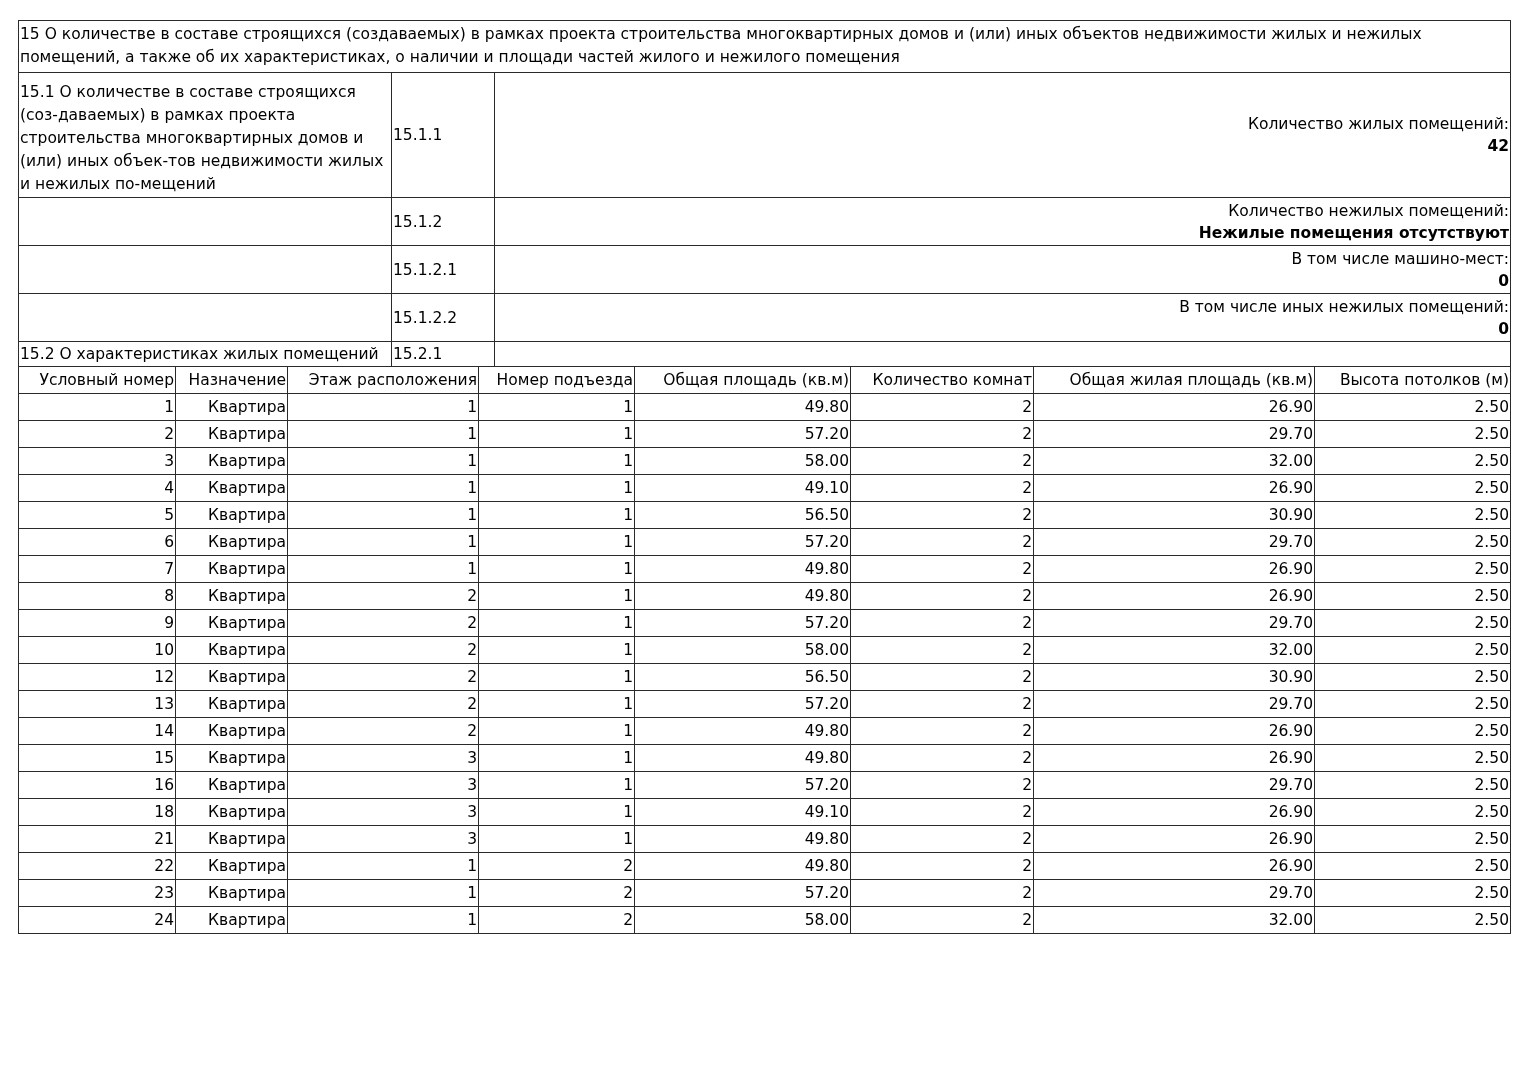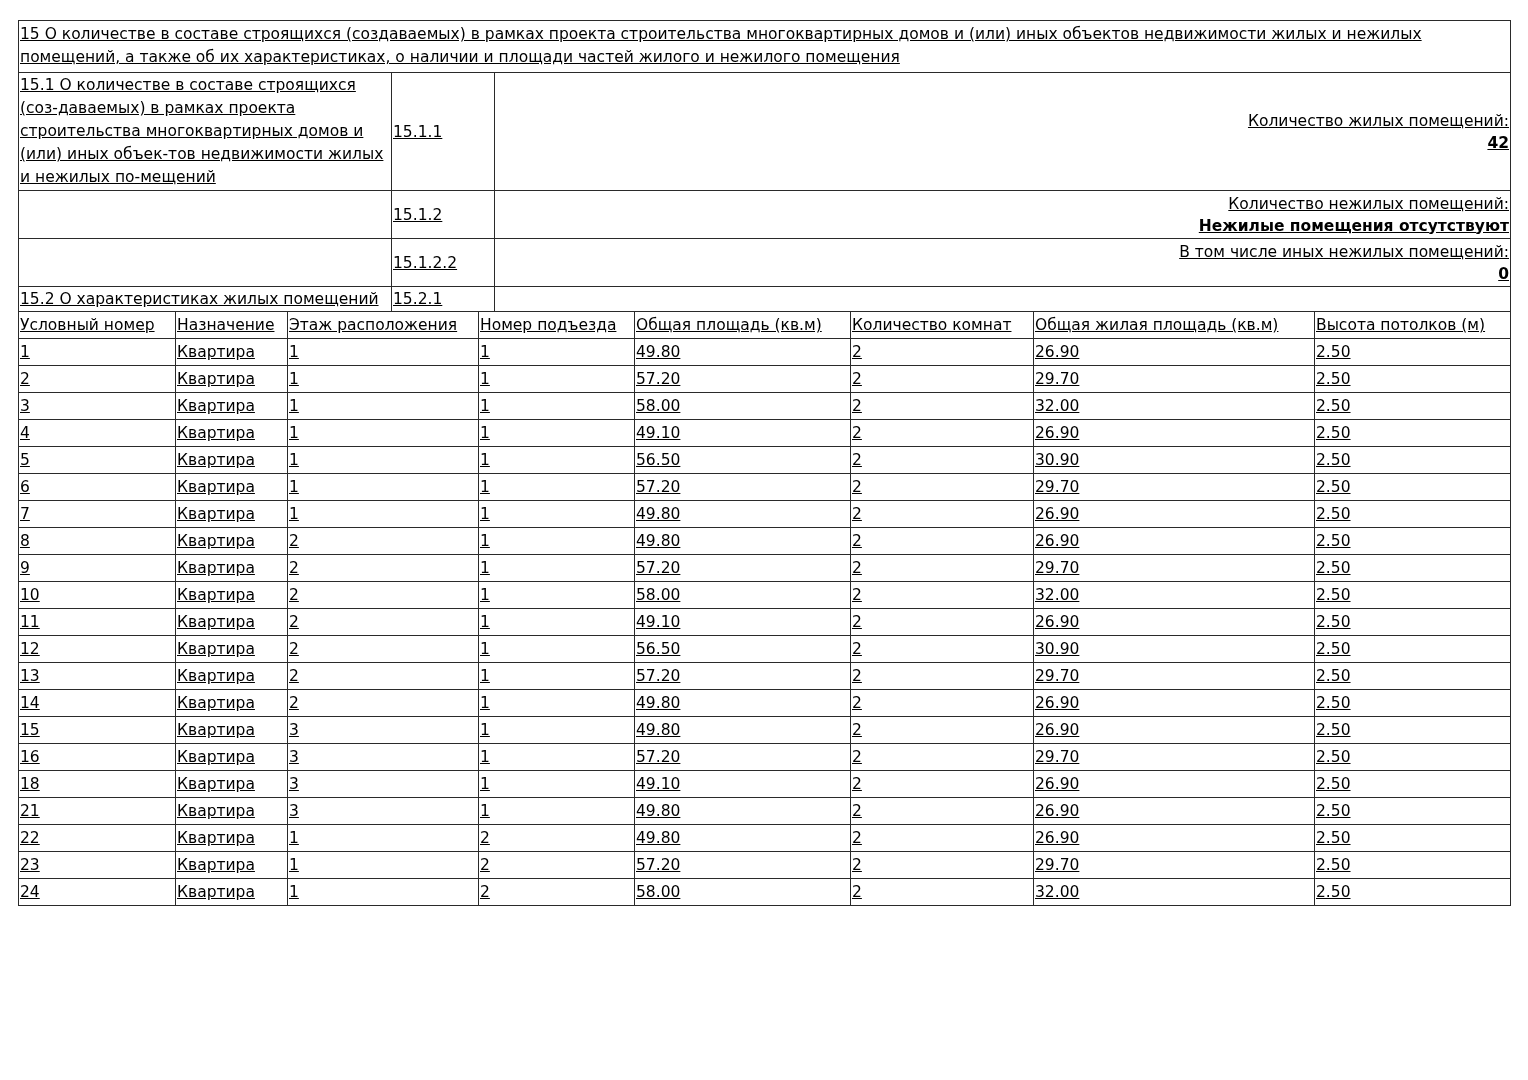--- a/index.html
+++ b/index.html
@@ -1,35 +1,35 @@
 <!DOCTYPE html>
 <html><head>
   <meta charset="utf-8">
   <style>
     html, body { margin: 0; padding: 0; background: #ffffff; }
     body {
       width: 1528px; height: 1080px; position: relative; overflow: hidden;
       font-family: "DejaVu Sans", sans-serif; color: #000;
     }
-    .page { position: absolute; left: 18px; top: 20px; width: 1492px; text-decoration: underline; }
+    .page { position: absolute; left: 18px; top: 20px; width: 1492px; }
     table { border-collapse: collapse; table-layout: fixed; width: 1492px; }
     td { border: 1px solid #2a2a2a; padding: 0 1px; vertical-align: top;
          font-size: 15.5px; line-height: 20px; overflow: hidden; white-space: nowrap; }
     .top td { white-space: normal; }
     .title-cell { height: 49px; padding-top: 2px; line-height: 23px; }
     .r1 td { height: 116px; }
-    .r1 .left { line-height: 23px; padding-top: 1px; }
+    .r1 .left { line-height: 23px; padding-top: 8px; }
     .mid { vertical-align: middle; }
     .r2 td { height: 47px; }
     .r3 td { height: 47px; }
     .r4 td { height: 47px; }
     .r5 td { height: 24px; line-height: 24px; }
     .vcell { vertical-align: middle; line-height: 22px; text-align: right; }
     .bold { font-weight: bold; padding-left: 32px; }
-    .grid { margin-top: -1px; }
+    .grid { margin-top: -1px; text-align: right; }
     .grid td { height: 25px; line-height: 26px; }
   </style>
 </head>
 <body>
 
 <div class="page">
   <table class="top">
     <colgroup>
       <col style="width:373px">
         <col style="width:103px">
@@ -46,20 +46,28 @@
         <div>Количество жилых помещений:</div>
         <div class="bold">42</div>
       </td>
     </tr>
     <tr class="r2">
       <td></td>
       <td class="mid">15.1.2</td>
       <td class="vcell">
         <div>Количество нежилых помещений:</div>
         <div class="bold">Нежилые помещения отсутствуют</div>
+      </td>
+    </tr>
+    <tr class="r3">
+      <td></td>
+      <td class="mid">15.1.2.1</td>
+      <td class="vcell">
+        <div>В том числе машино-мест:</div>
+        <div class="bold">0</div>
       </td>
     </tr>
     <tr class="r4">
       <td></td>
       <td class="mid">15.1.2.2</td>
       <td class="vcell">
         <div>В том числе иных нежилых помещений:</div>
         <div class="bold">0</div>
       </td>
     </tr>
@@ -189,30 +197,20 @@
           <td>10</td>
           <td>Квартира</td>
           <td>2</td>
           <td>1</td>
           <td>58.00</td>
           <td>2</td>
           <td>32.00</td>
           <td>2.50</td>
         </tr>
         <tr>
-          <td>11</td>
-          <td>Квартира</td>
-          <td>2</td>
-          <td>1</td>
-          <td>49.10</td>
-          <td>2</td>
-          <td>26.90</td>
-          <td>2.50</td>
-        </tr>
-        <tr>
           <td>12</td>
           <td>Квартира</td>
           <td>2</td>
           <td>1</td>
           <td>56.50</td>
           <td>2</td>
           <td>30.90</td>
           <td>2.50</td>
         </tr>
         <tr>

